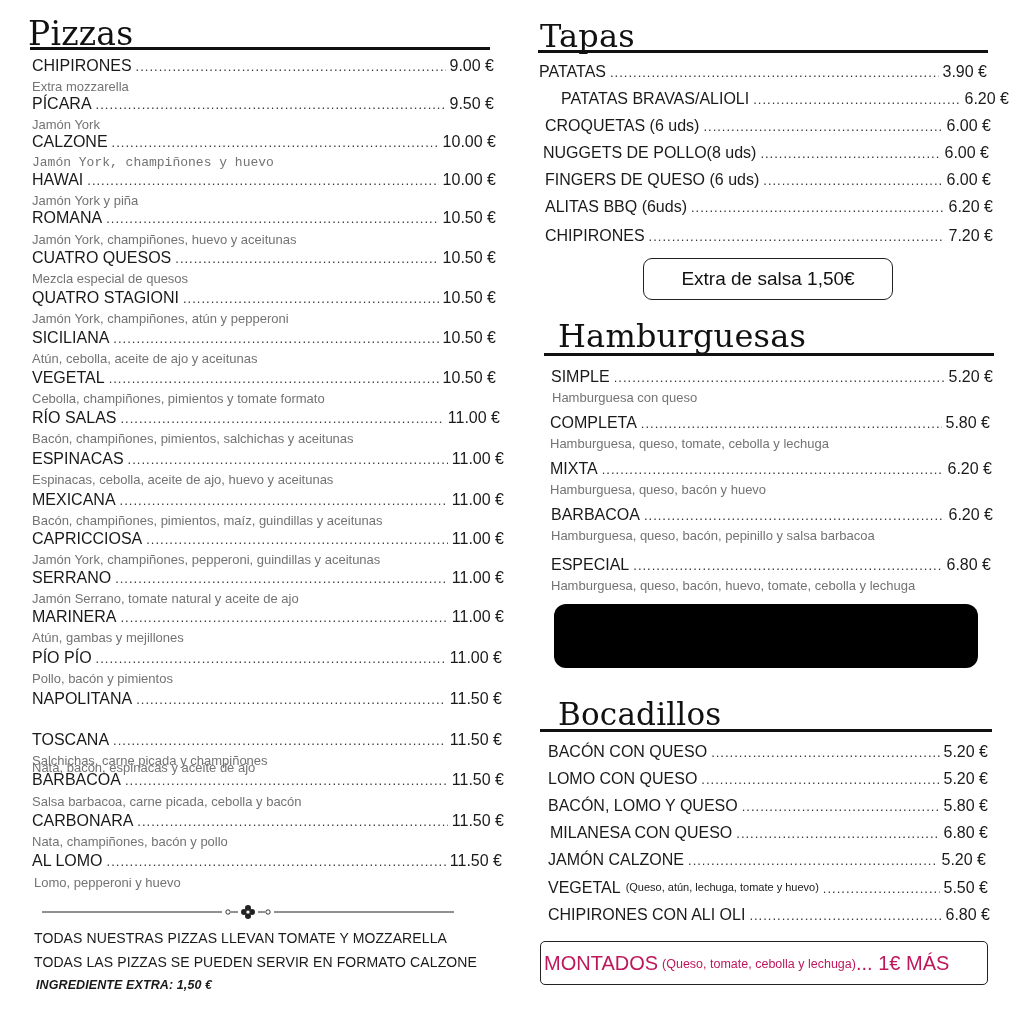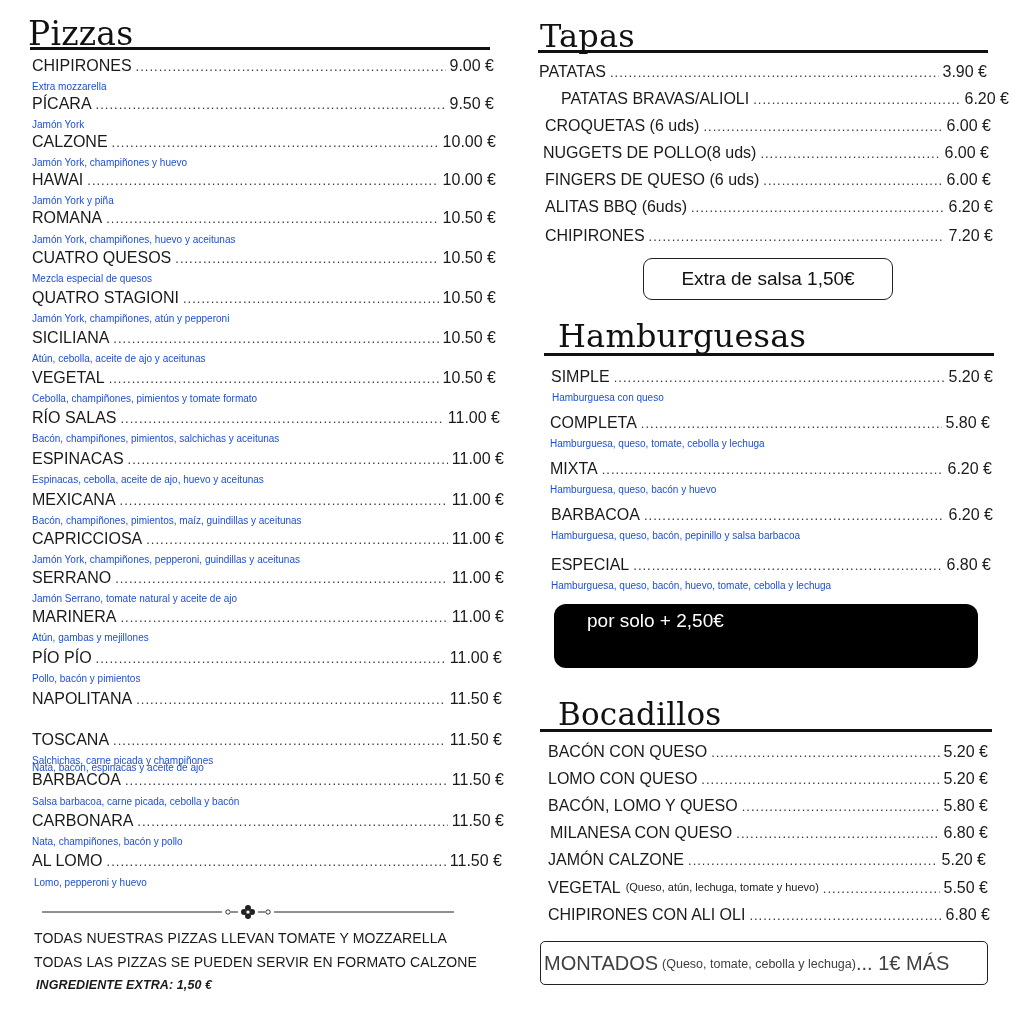--- a/index.html
+++ b/index.html
@@ -39,23 +39,23 @@
     font-size: 13px;
   }
   .row .dots::before {
     content: "....................................................................................................................................................................................";
   }
   .row .price { flex: 0 0 auto; }
   .row .inline-note { font-size: 11px; margin-left: 5px; position: relative; top: -2px; }
 
   .desc {
     position: absolute;
-    font-size: 10px;
+    font-size: 13px;
     white-space: nowrap;
-    color: #1d4ed8;
+    color: #737373;
     line-height: 14px;
   }
 
   .ornament { position: absolute; left: 16px; top: 904px; width: 412px; height: 16px; }
   .note { position: absolute; left: 8px; font-size: 14px; white-space: nowrap; letter-spacing: 0.1px; color: #1a1a1a; }
   .note.bold { font-weight: bold; font-style: italic; font-size: 12.5px; }
 
   .box-extra {
     position: absolute; left: 105px; top: 258px; width: 250px; height: 42px;
     border: 1.5px solid #222; border-radius: 9px;
@@ -64,21 +64,21 @@
   }
   .box-xxl {
     position: absolute; left: 16px; top: 604px; width: 424px; height: 64px;
     background: #000; border-radius: 12px; color: #fff;
     font-size: 19px; line-height: 29px; padding: 2px 0 0 33px;
   }
   .box-montados {
     position: absolute; left: 2px; top: 941px; width: 448px; height: 44px;
     border: 1.5px solid #222; border-radius: 5px;
     display: flex; align-items: center; padding-left: 3px;
-    font-size: 20px; color: #404040; white-space: nowrap;
+    font-size: 20px; color: #be185d; white-space: nowrap;
   }
   .box-montados .small { font-size: 12.5px; margin-left: 4px; margin-top: 2px; }
   .box-montados .tail { margin-left: 0; }
 </style>
 </head>
 <body>
 
 <div class="col col-left">
   <div class="section-title" style="left:2px;top:17px;font-size:33px;">Pizzas</div>
   <div class="rule" style="left:4px;top:47px;width:460px;"></div>
@@ -95,21 +95,21 @@
       <span class="dots"></span>
       <span class="price">9.50 €</span>
     </div>
   <div class="desc" style="left:6px;top:118px;">Jamón York</div>
 
   <div class="row" style="left:6px;top:133px;width:464px;">
       <span class="name">CALZONE</span>
       <span class="dots"></span>
       <span class="price">10.00 €</span>
     </div>
-  <div class="desc" style="left:6px;top:156px;">Jamón York, champiñones y huevo</div>
+  <div class="desc" style="left:6px;top:156px;font-family:Liberation Mono, monospace;">Jamón York, champiñones y huevo</div>
 
   <div class="row" style="left:6px;top:171px;width:464px;">
       <span class="name">HAWAI</span>
       <span class="dots"></span>
       <span class="price">10.00 €</span>
     </div>
   <div class="desc" style="left:6px;top:194px;">Jamón York y piña</div>
 
   <div class="row" style="left:6px;top:209px;width:464px;">
       <span class="name">ROMANA</span>
@@ -326,21 +326,20 @@
   <div class="desc" style="left:13px;top:529px;">Hamburguesa, queso, bacón, pepinillo y salsa barbacoa</div>
 
   <div class="row" style="left:13px;top:556px;width:440px;">
       <span class="name">ESPECIAL</span>
       <span class="dots"></span>
       <span class="price">6.80 €</span>
     </div>
   <div class="desc" style="left:13px;top:579px;">Hamburguesa, queso, bacón, huevo, tomate, cebolla y lechuga</div>
 
   <div class="box-xxl">
-    <div>por solo + 2,50€</div>
   </div>
 
   <div class="section-title" style="left:20px;top:699px;font-size:31px;">Bocadillos</div>
   <div class="rule" style="left:2px;top:729px;width:452px;"></div>
 
   <div class="row" style="left:10px;top:743px;width:440px;">
       <span class="name">BACÓN CON QUESO</span>
       <span class="dots"></span>
       <span class="price">5.20 €</span>
     </div>

